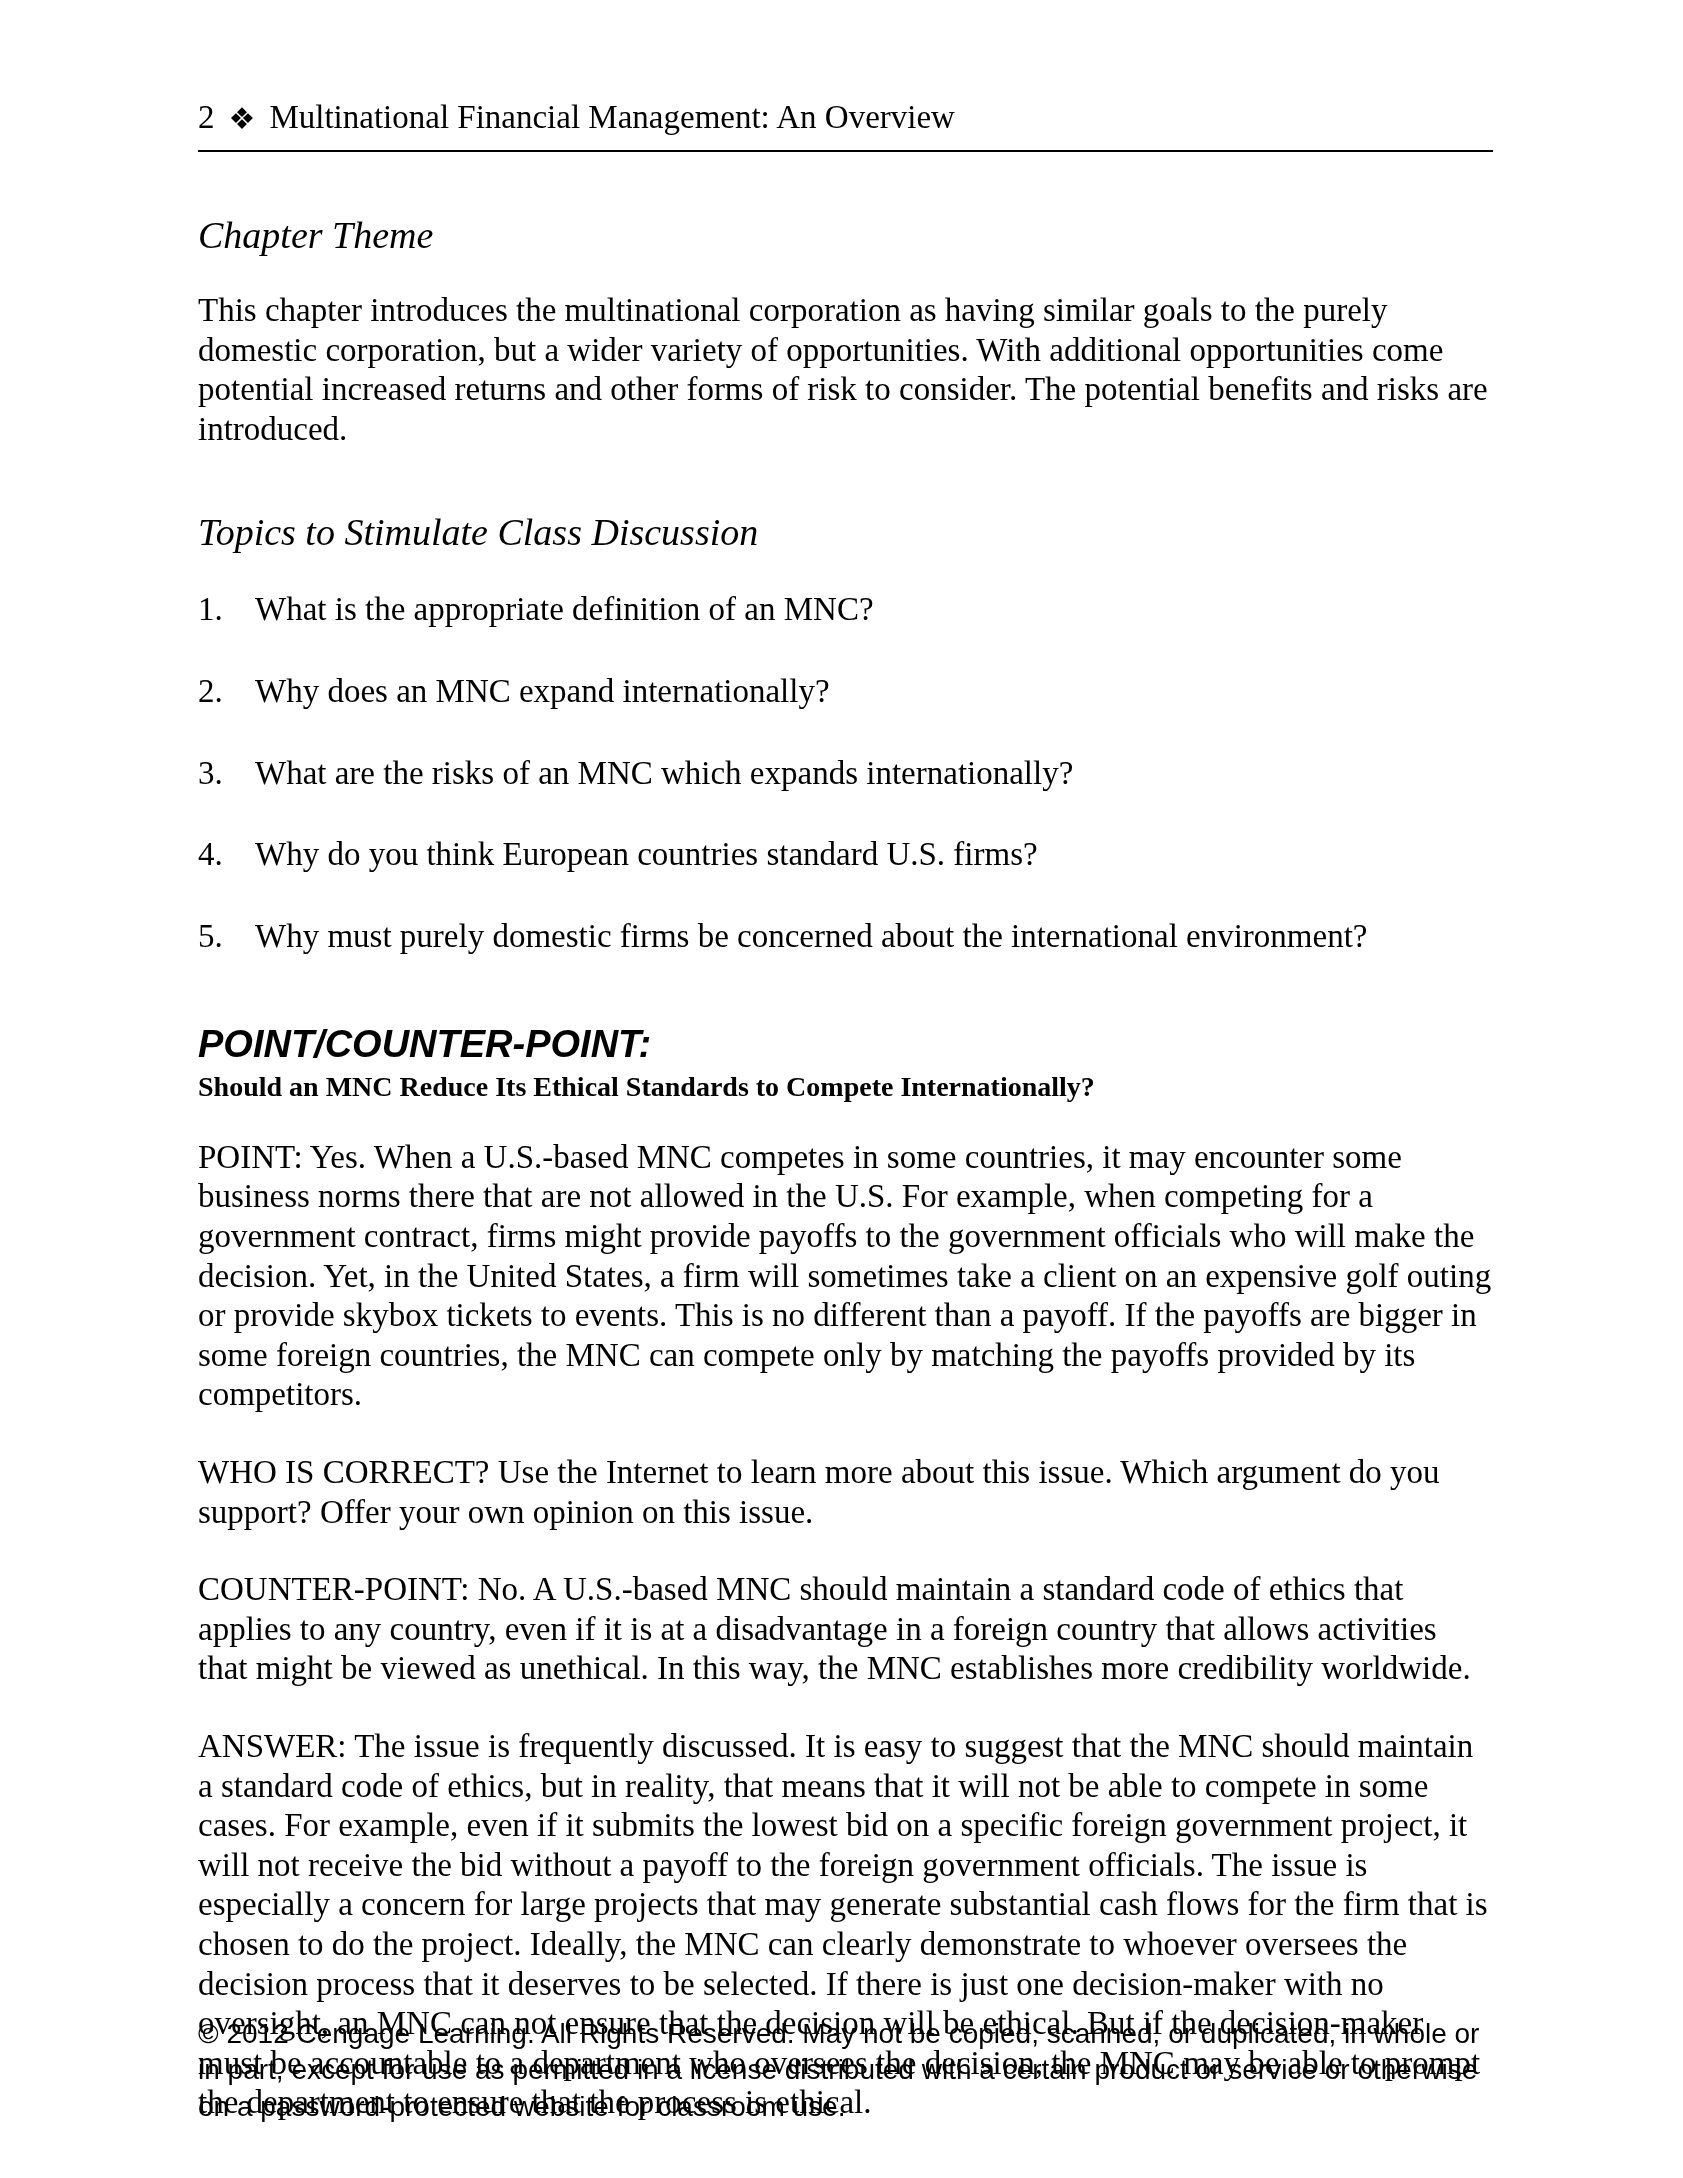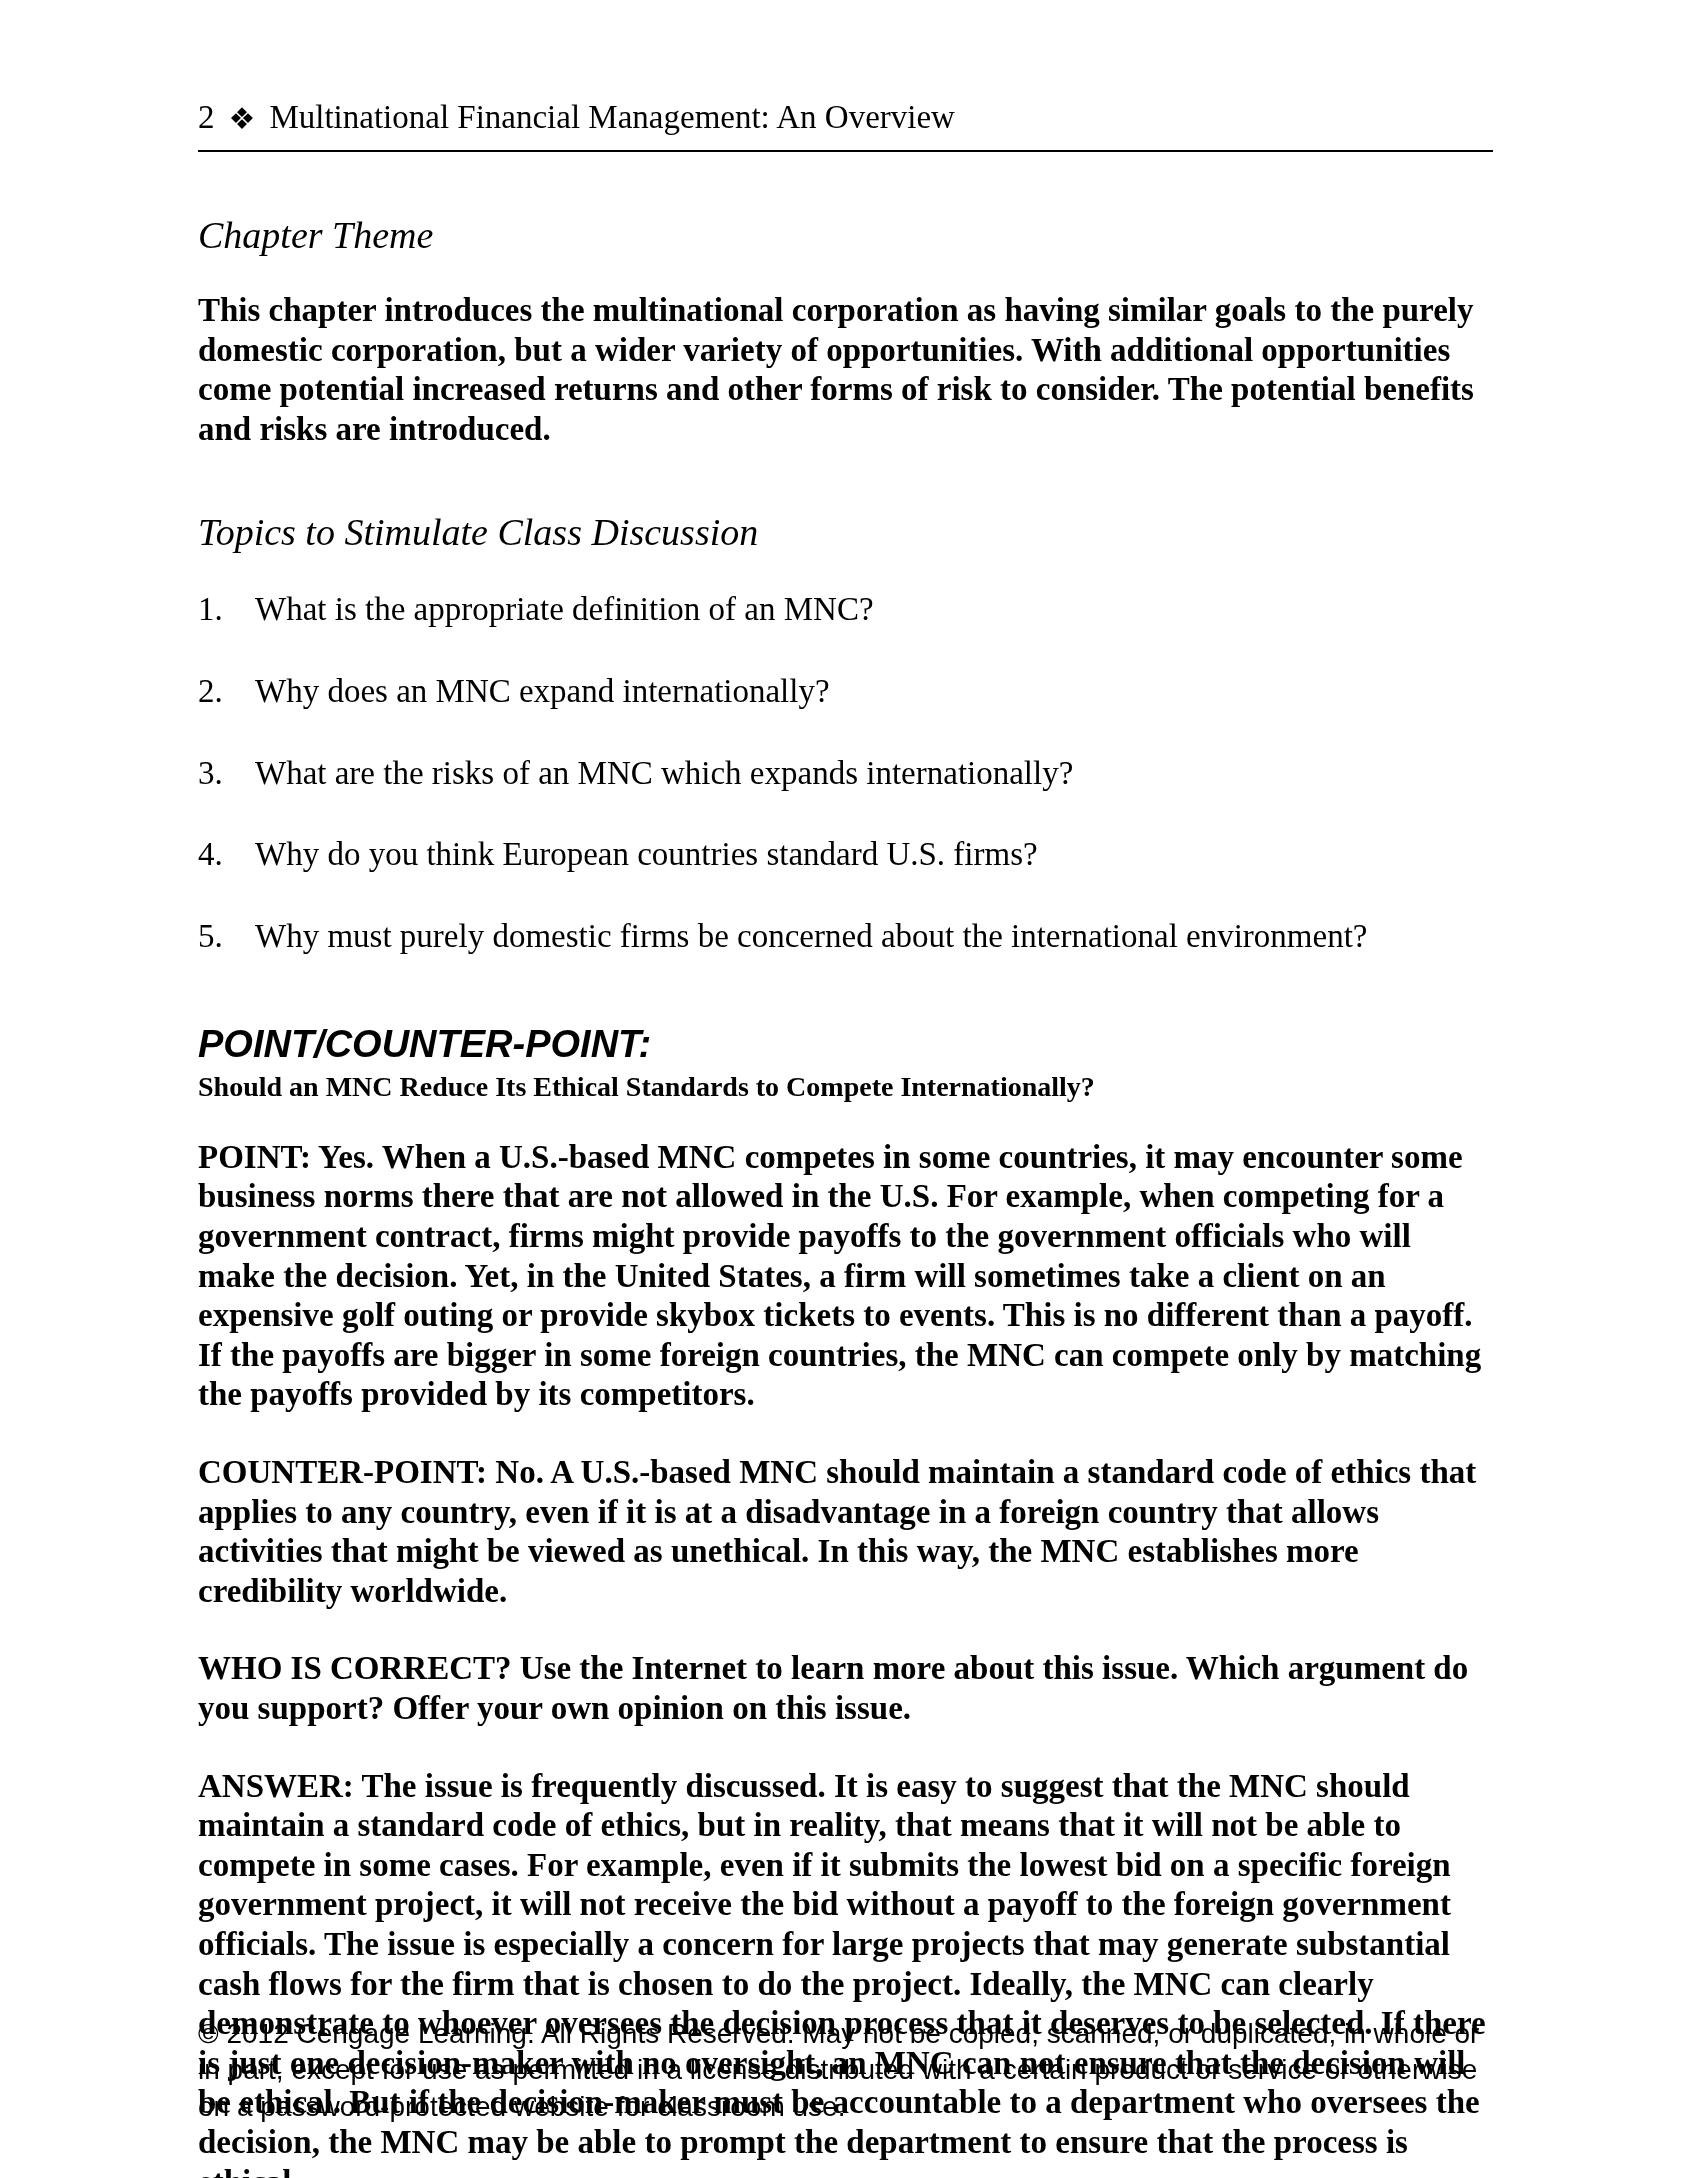--- a/index.html
+++ b/index.html
@@ -56,21 +56,20 @@
     font-weight: bold;
     font-size: 28px;
     display: block;
   }
   
   .para {
     font-size: 33px;
     line-height: 1.2;
     margin-bottom: 38px;
     text-align: left;
-    font-weight: bold;
   }
   .para:last-child { margin-bottom: 0; }
   
   .topic-list { margin-top: 36px; }
   .topic-row {
     display: flex;
     font-size: 33px;
     line-height: 1.2;
     margin-bottom: 42px;
   }
@@ -130,22 +129,22 @@
     </div>
   </div>
 
   <div class="h-pcp">
     <span class="line1">POINT/COUNTER-POINT:</span>
     <span class="line2">Should an MNC Reduce Its Ethical Standards to Compete Internationally?</span>
   </div>
 
   <p class="para">POINT: Yes.  When a U.S.-based MNC competes in some countries, it may encounter some business norms there that are not allowed in the U.S. For example, when competing for a government contract, firms might provide payoffs to the government officials who will make the decision. Yet, in the United States, a firm will sometimes take a client on an expensive golf outing or provide skybox tickets to events. This is no different than a payoff. If the payoffs are bigger in some foreign countries, the MNC can compete only by matching the payoffs provided by its competitors.</p>
 
+  <p class="para">WHO IS CORRECT? Use the Internet to learn more about this issue. Which argument do you support? Offer your own opinion on this issue.</p>
+
   <p class="para">COUNTER-POINT:  No. A U.S.-based MNC should maintain a standard code of ethics that applies to any country, even if it is at a disadvantage in a foreign country that allows activities that might be viewed as unethical. In this way, the MNC establishes more credibility worldwide.</p>
-
-  <p class="para">WHO IS CORRECT? Use the Internet to learn more about this issue. Which argument do you support? Offer your own opinion on this issue.</p>
 
   <p class="para">ANSWER: The issue is frequently discussed. It is easy to suggest that the MNC should maintain a standard code of ethics, but in reality, that means that it will not be able to compete in some cases. For example, even if it submits the lowest bid on a specific foreign government project, it will not receive the bid without a payoff to the foreign government officials. The issue is especially a concern for large projects that may generate substantial cash flows for the firm that is chosen to do the project. Ideally, the MNC can clearly demonstrate to whoever oversees the decision process that it deserves to be selected. If there is just one decision-maker with no oversight, an MNC can not ensure that the decision will be ethical. But if the decision-maker must be accountable to a department who oversees the decision, the MNC may be able to prompt the department to ensure that the process is ethical.</p>
 
   <div class="doc-footer">© 2012 Cengage Learning. All Rights Reserved. May not be copied, scanned, or duplicated, in whole or in part, except for use as permitted in a license distributed with a certain product or service or otherwise on a password-protected website for classroom use.</div>
 
 </div>
 
 
 </body></html>

